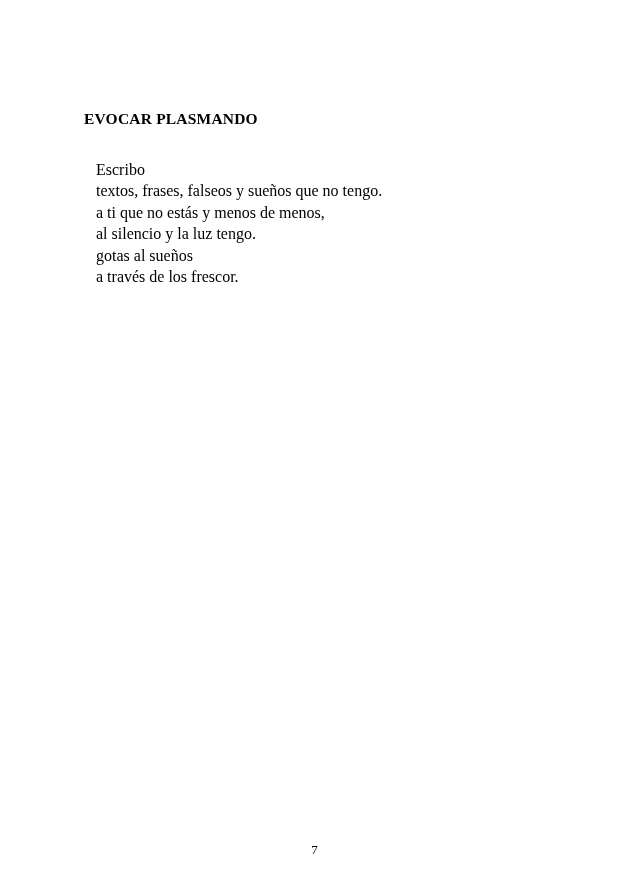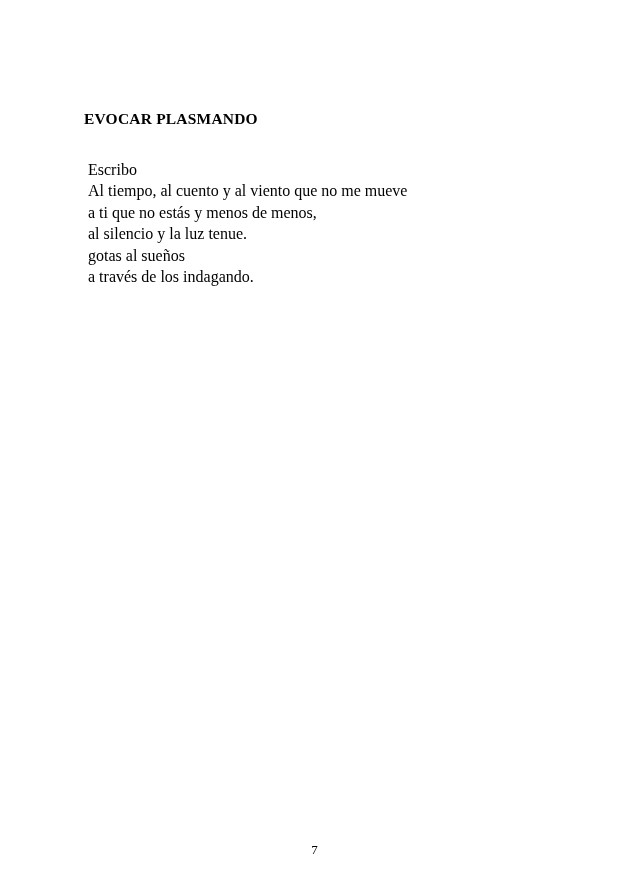--- a/index.html
+++ b/index.html
@@ -35,21 +35,21 @@
     font-size: 15.5px;
     letter-spacing: 0.2px;
     line-height: 1.2;
     margin: 0 0 30px 0;
     white-space: pre;
   }
   .poem-body {
     font-family: "Liberation Serif", serif;
     font-size: 16px;
     line-height: 21.5px;
-    margin: 4px;
+    margin: 12px;
   }
   .poem-line {
     display: block;
     white-space: pre;
     min-height: 21.5px;
   }
   .page-number {
     position: absolute;
     left: 0;
     top: 836px;
@@ -64,24 +64,24 @@
 <body>
 
 <div class="page">
 
   <div class="content">
 
     <h1 class="poem-title">EVOCAR PLASMANDO</h1>
 
     <div class="poem-body">
       <span class="poem-line">Escribo</span>
-      <span class="poem-line">Al tiempo, al cuento y al viento que no me mueve</span>
+      <span class="poem-line">textos, frases, falseos y sueños que no tengo.</span>
       <span class="poem-line">a ti que no estás y menos de menos,</span>
-      <span class="poem-line">al silencio y la luz tenue.</span>
+      <span class="poem-line">al silencio y la luz tengo.</span>
       <span class="poem-line">gotas al sueños</span>
-      <span class="poem-line">a través de los indagando.</span>
+      <span class="poem-line">a través de los frescor.</span>
     </div>
 
   </div>
 
   <div class="page-number">7</div>
 
 </div>
 
 </body></html>

